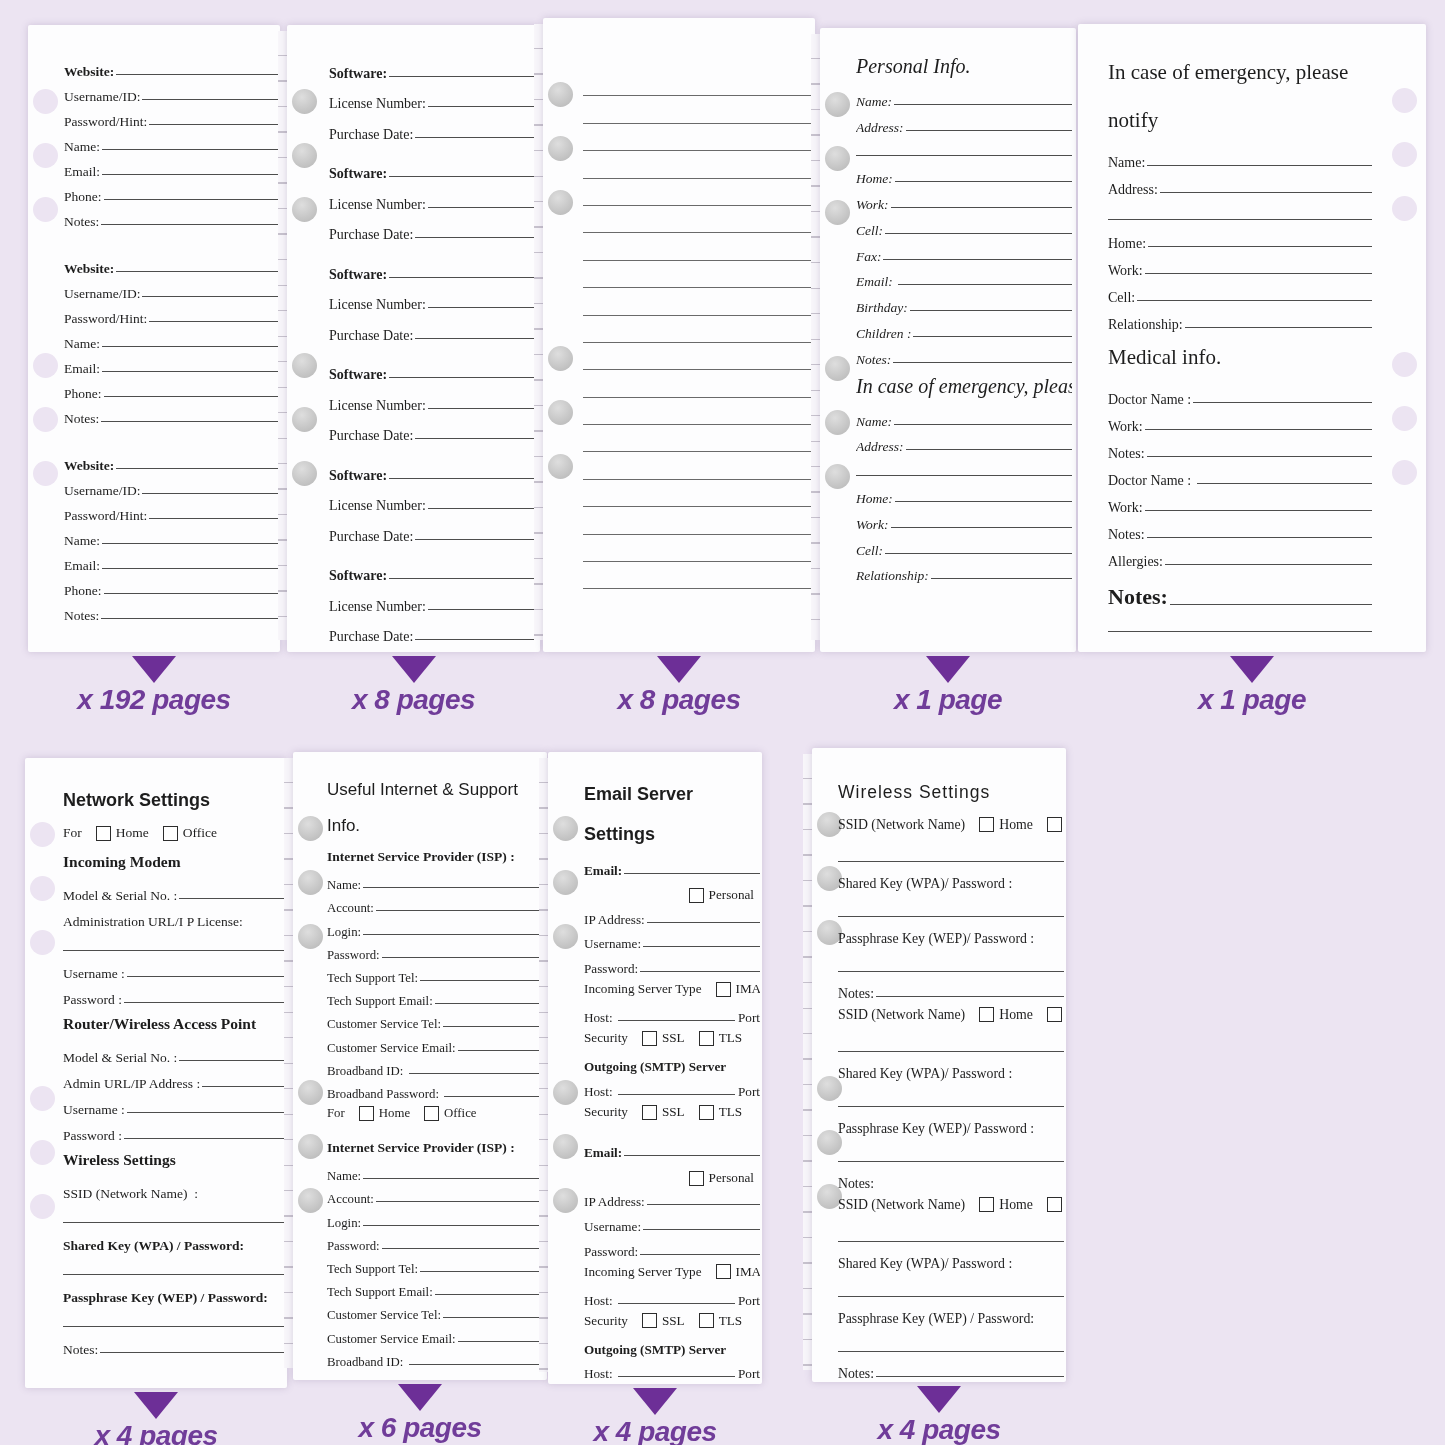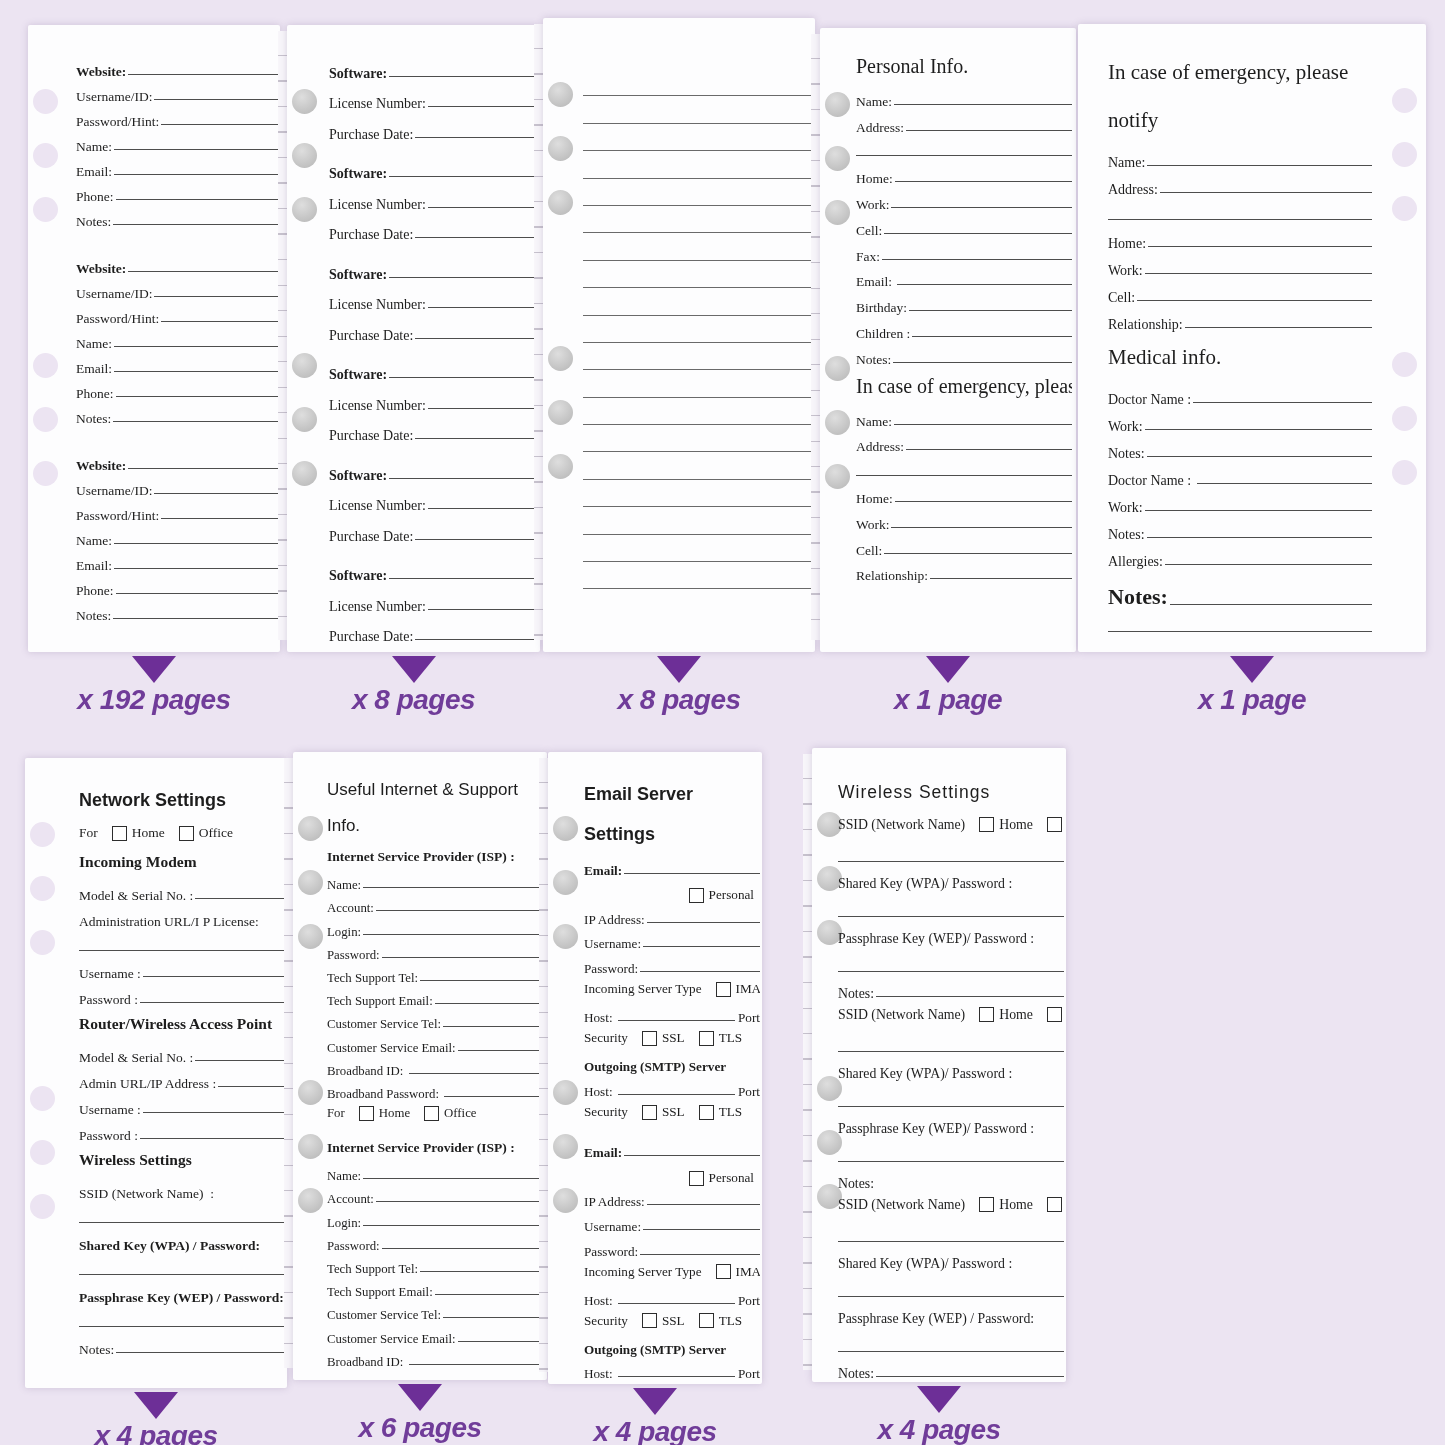--- a/index.html
+++ b/index.html
@@ -48,35 +48,35 @@
   .h-serif{font-size:20px;line-height:38px;}
   .hx.nowrap{white-space:nowrap;}
   .h-sansb{font-family:"Liberation Sans",sans-serif;font-weight:700;font-size:18px;line-height:40px;}
   .h-sans{font-family:"Liberation Sans",sans-serif;font-size:17.5px;line-height:40px;}
   .h-sub{font-weight:700;font-size:15.5px;line-height:32px;}
   .biglbl{font-size:22px;font-weight:700;}
   .bigrow{height:40px !important;}
 
   
   .pg-sites .content{padding:30px 2px 0 36px;font-size:13.5px;}
-  .pg-sites .row{height:25px;margin-left:12px;} .pg-sites .spacer{height:22px;}
+  .pg-sites .row{height:25px;} .pg-sites .spacer{height:22px;}
 
   .pg-software .content{padding:26px 4px 0 42px;font-size:14px;}
   .pg-software .row{height:30.5px;} .pg-software .spacer{height:9px;}
 
   .pg-notes .content{padding:56px 2px 0 40px;}
   .pg-notes .row{height:27.4px;} .pg-notes .ln{border-bottom:1px solid #6a6a6a;}
 
-  .pg-personal .content{padding:20px 4px 0 36px;font-size:13.5px;}
+  .pg-personal .content{padding:20px 4px 0 36px;font-size:13.5px;font-style:italic;}
   .pg-personal .row{height:25.8px;} .pg-personal .h-serif{line-height:36px;}
 
   .pg-emergency .content{padding:24px 54px 0 30px;font-size:14px;}
   .pg-emergency .row{height:27px;} .pg-emergency .h-serif{font-size:21px;line-height:48px;}
 
-  .pg-network .content{padding:22px 2px 0 38px;font-size:13.5px;margin-left:16px;}
+  .pg-network .content{padding:22px 2px 0 38px;font-size:13.5px;}
   .pg-network .row{height:26px;}
 
   .pg-isp .content{padding:20px 2px 0 34px;font-size:12.8px;}
   .pg-isp .row{height:23.2px;} .pg-isp .h-sans{font-size:17px;line-height:36px;}
   .pg-isp .spacer{height:10px;} .pg-isp .h-sub{font-size:13.5px;line-height:26px;}
 
   .pg-email .content{padding:22px 2px 0 36px;font-size:13.2px;}
   .pg-email .row{height:24.6px;} .pg-email .spacer{height:12px;}
 
   .pg-wifi .content{padding:24px 2px 0 26px;font-size:13.8px;}

